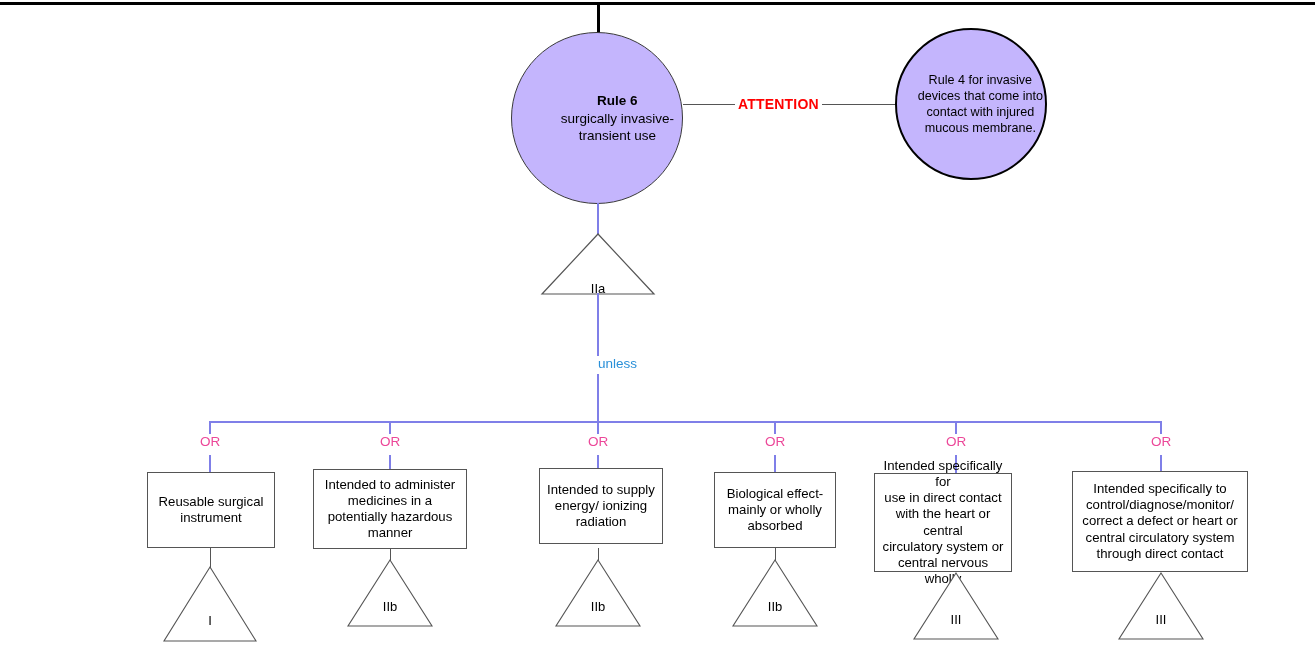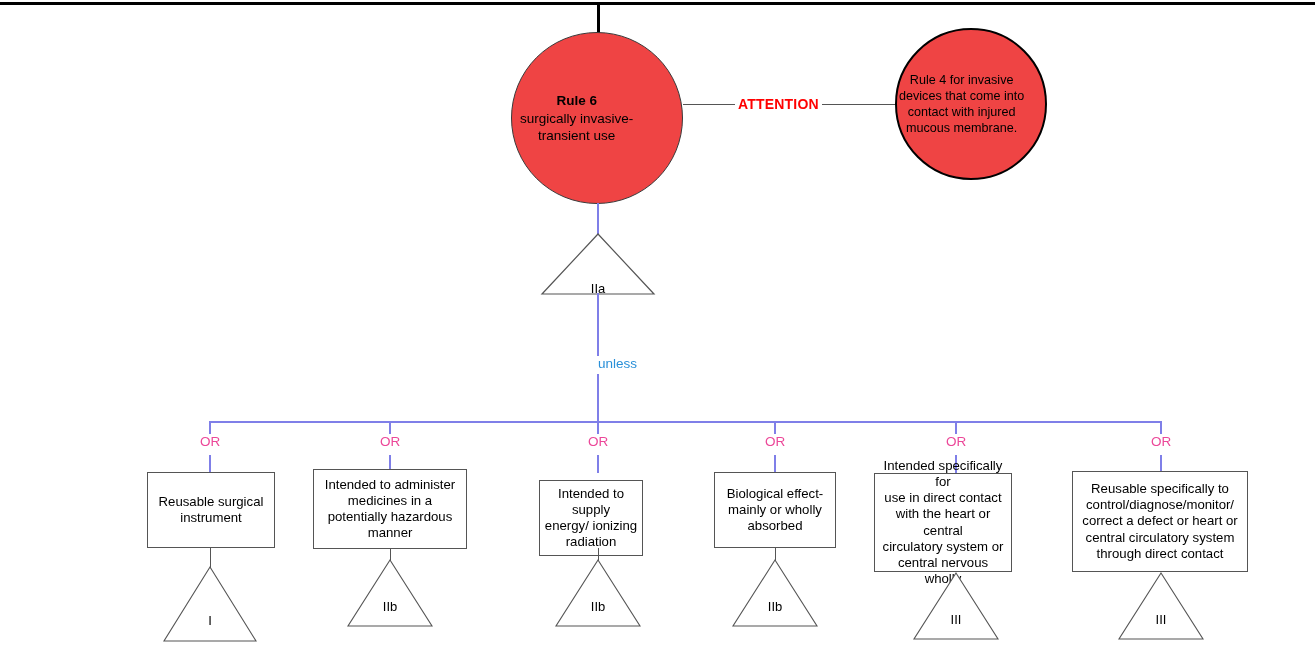--- a/index.html
+++ b/index.html
@@ -29,25 +29,25 @@
     background: #000000;
   }
   .line.gray {
     background: #555555;
   }
 
   .circle {
     position: absolute;
     border-radius: 50%;
     border: 1.3px solid #3a3a3a;
-    background: #ef4444;
+    background: #c4b5fd;
     box-sizing: border-box;
     display: flex;
     align-items: center;
-    justify-content: flex-start;
+    justify-content: flex-end;
     text-align: center;
   }
   .circle.thick {
     border: 2.6px solid #000000;
   }
   .circle-text {
     font-size: 13.5px;
     line-height: 17px;
     color: #000000;
     padding: 0 8px;
@@ -193,21 +193,21 @@
   <div class="tri" style="left:347px; top:559px; width:86px; height:68px;">
     <svg width="86" height="68" viewBox="0 0 86 68">
       <polygon points="43,1 85,67 1,67" fill="#ffffff" stroke="#555555" stroke-width="1.1"></polygon>
     </svg>
     <div class="tri-label" style="top:40px;">IIb</div>
   </div>
 
   <div class="line" style="left:597px; top:421px; width:2px; height:19px;"></div>
   <div class="tag or" style="left:585px; top:434px;">OR</div>
   <div class="line" style="left:597px; top:455px; width:2px; height:18px;"></div>
-  <div class="box" style="left:539px; top:480px; width:104px; height:76px;">
+  <div class="box" style="left:539px; top:468px; width:124px; height:76px;">
     <span class="box-text">
       <span>Intended to supply</span><br>
       <span>energy/ ionizing</span><br>
       <span>radiation</span>
     </span>
   </div>
   <div class="line gray" style="left:597.5px; top:548px; width:1.2px; height:13px;"></div>
   <div class="tri" style="left:555px; top:559px; width:86px; height:68px;">
     <svg width="86" height="68" viewBox="0 0 86 68">
       <polygon points="43,1 85,67 1,67" fill="#ffffff" stroke="#555555" stroke-width="1.1"></polygon>
@@ -250,21 +250,21 @@
       <polygon points="43,1 85,67 1,67" fill="#ffffff" stroke="#555555" stroke-width="1.1"></polygon>
     </svg>
     <div class="tri-label" style="top:40px;">III</div>
   </div>
 
   <div class="line" style="left:1160px; top:421px; width:2px; height:19px;"></div>
   <div class="tag or" style="left:1148px; top:434px;">OR</div>
   <div class="line" style="left:1160px; top:455px; width:2px; height:17px;"></div>
   <div class="box" style="left:1072px; top:471px; width:176px; height:101px;">
     <span class="box-text">
-      <span>Reusable specifically to</span><br>
+      <span>Intended specifically to</span><br>
       <span>control/diagnose/monitor/</span><br>
       <span>correct a defect or heart or</span><br>
       <span>central circulatory system</span><br>
       <span>through direct contact</span>
     </span>
   </div>
   <div class="tri" style="left:1118px; top:572px; width:86px; height:68px;">
     <svg width="86" height="68" viewBox="0 0 86 68">
       <polygon points="43,1 85,67 1,67" fill="#ffffff" stroke="#555555" stroke-width="1.1"></polygon>
     </svg>

